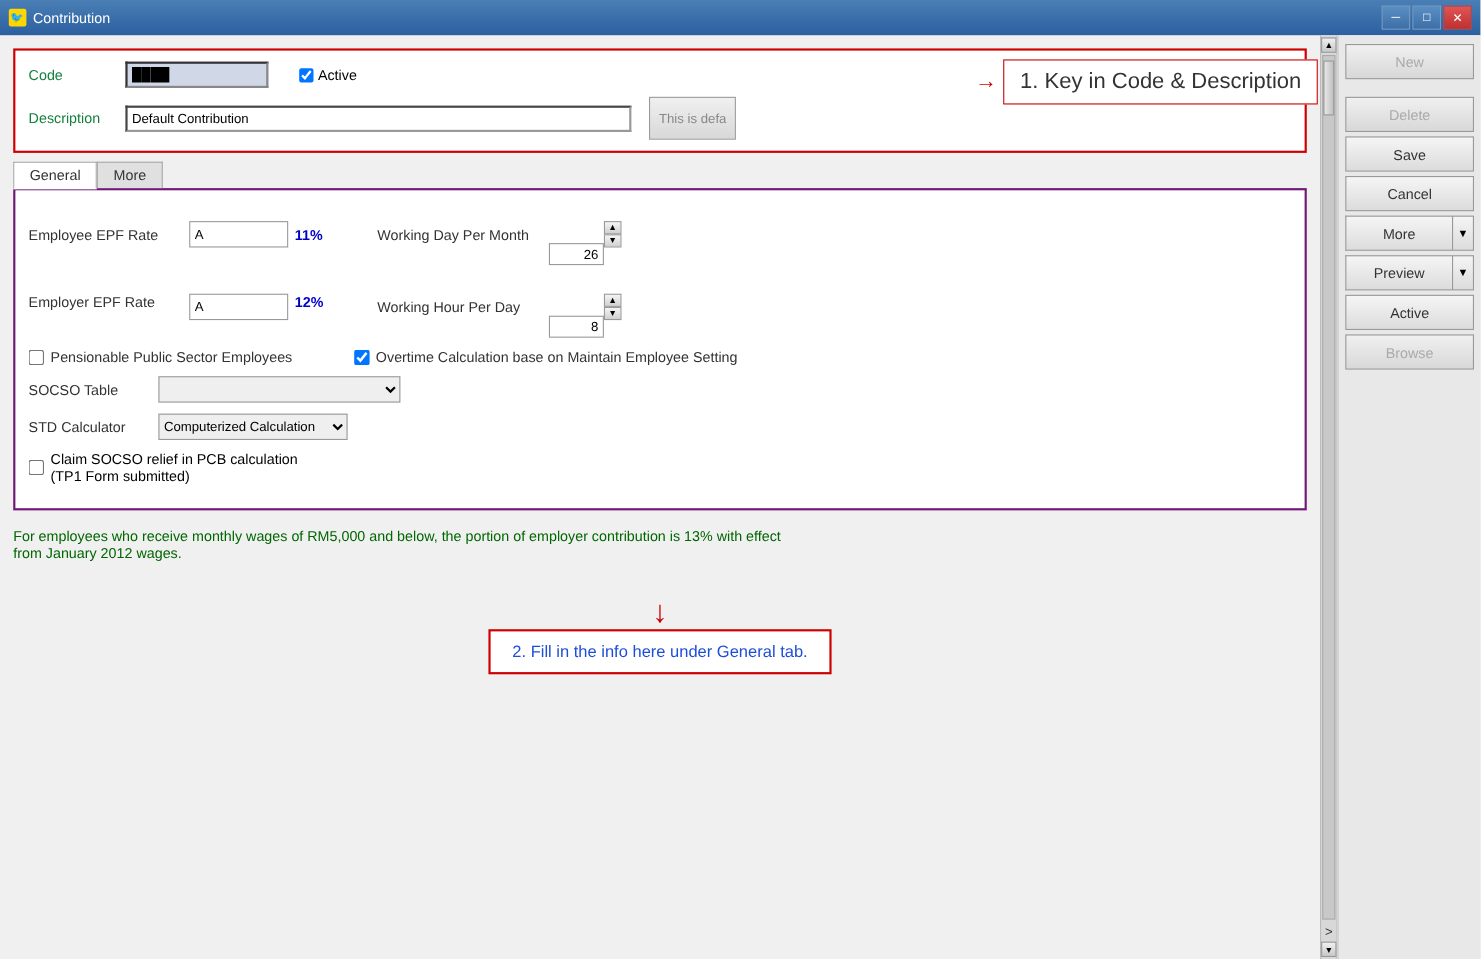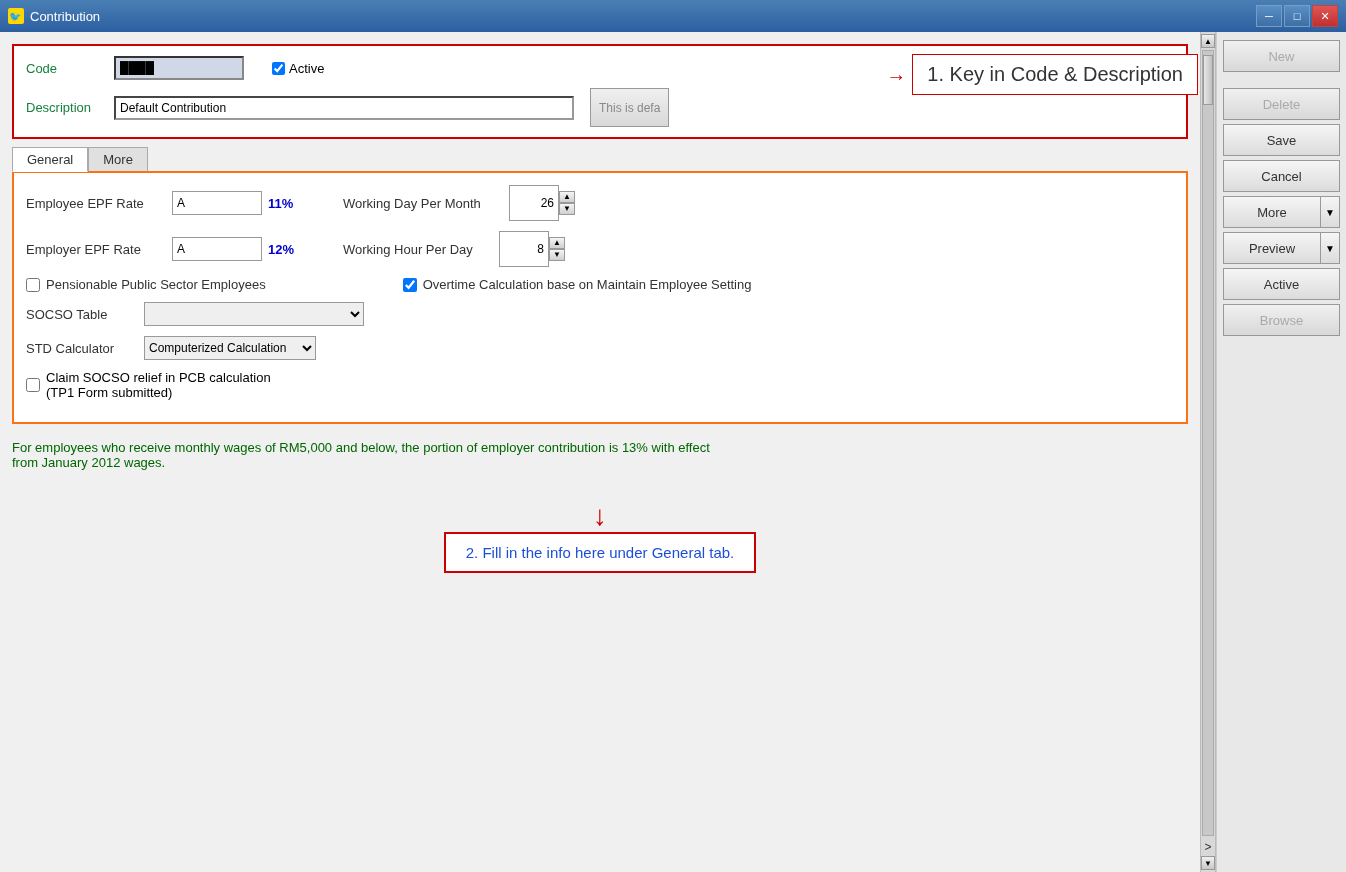--- a/index.html
+++ b/index.html
@@ -196,21 +196,21 @@
     }
     .tab.active {
       background: white;
       border-bottom: 1px solid white;
       margin-bottom: -1px;
       z-index: 1;
     }
 
     
     .tab-content {
-      border: 2px solid #f97316;
+      border: 2px solid #701a75;
       background: white;
       padding: 12px;
     }
     .form-row-label {
       width: 140px;
       font-size: 13px;
       color: #333;
     }
     .epf-input {
       width: 90px;
@@ -224,25 +224,26 @@
       font-size: 13px;
       font-weight: bold;
       width: 35px;
     }
     .spinner-group {
       display: flex;
       align-items: center;
     }
     .spinner-input {
       width: 50px;
-      height: 36px;
+      height: 20px;
       border: 1px solid #999;
       padding: 0 4px;
       font-size: 12px;
       text-align: right;
+      margin-top: 36px;
     }
     .spinner-btns {
       display: flex;
       flex-direction: column;
       height: 24px;
     }
     .spinner-btn {
       width: 16px;
       height: 12px;
       background: linear-gradient(to bottom, #f5f5f5, #d0d0d0);
@@ -373,56 +374,56 @@
         </div>
 
         <div class="tab-content">
 
           <div style="display: flex; align-items: center; margin-bottom: 10px; gap: 40px;">
             <div style="display: flex; align-items: center; gap: 6px;">
               <span class="form-row-label">Employee EPF Rate</span>
               <input class="epf-input" type="text" value="A" style="">
               <span class="epf-rate">11%</span>
             </div>
-            <div style="display: flex; align-items: center; gap: 16px;">
+            <div style="display: flex; align-items: center; gap: 6px;">
               <span class="right-label">Working Day Per Month</span>
               <div class="spinner-group">
                 <input class="spinner-input" type="text" value="26" style="">
                 <div class="spinner-btns">
                   <button class="spinner-btn">▲</button>
                   <button class="spinner-btn">▼</button>
                 </div>
               </div>
             </div>
           </div>
 
           <div style="display: flex; align-items: center; margin-bottom: 10px; gap: 40px;">
-            <div style="display: flex; align-items: center; gap: 6px;">
+            <div style="display: flex; align-items: flex-start; gap: 6px;">
               <span class="form-row-label">Employer EPF Rate</span>
               <input class="epf-input" type="text" value="A" style="">
               <span class="epf-rate">12%</span>
             </div>
             <div style="display: flex; align-items: center; gap: 6px;">
               <span class="right-label">Working Hour Per Day</span>
               <div class="spinner-group">
                 <input class="spinner-input" type="text" value="8" style="">
                 <div class="spinner-btns">
                   <button class="spinner-btn">▲</button>
                   <button class="spinner-btn">▼</button>
                 </div>
               </div>
             </div>
           </div>
 
-          <div style="display: flex; align-items: flex-end; margin-bottom: 10px; gap: 56px;">
+          <div style="display: flex; align-items: flex-end; margin-bottom: 10px; gap: 20px;">
             <div class="checkbox-row" style="margin-bottom: 0;">
               <input type="checkbox" id="pensionable-chk" style="">
               <label for="pensionable-chk" class="checkbox-label">Pensionable Public Sector Employees</label>
             </div>
-            <div class="checkbox-row" style="margin-bottom: 0; margin-left: 81px;">
+            <div class="checkbox-row" style="margin-bottom: 0; margin-left: 36px;">
               <input type="checkbox" id="overtime-chk" checked="" style="">
               <label for="overtime-chk" class="checkbox-label">Overtime Calculation base on Maintain Employee Setting</label>
             </div>
           </div>
 
           <div class="socso-row">
             <span class="socso-label">SOCSO Table</span>
             <select class="socso-select">
               <option value=""></option>
               <option value="SOCSO 1">SOCSO 1</option>

